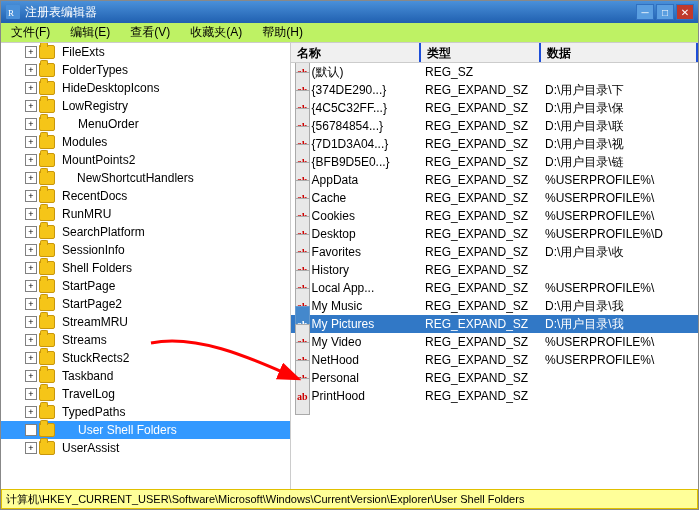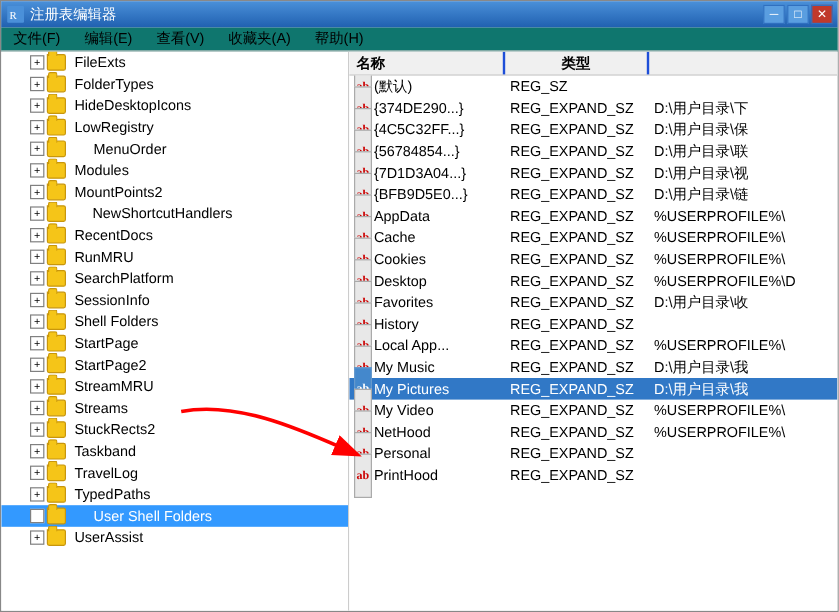--- a/index.html
+++ b/index.html
@@ -46,21 +46,21 @@
       color: white;
       font-size: 10px;
       cursor: pointer;
       display: flex;
       align-items: center;
       justify-content: center;
     }
     .title-btn.close { background: #c0392b; }
     .menu-bar {
       height: 20px;
-      background: #0f766e;
+      background: #bef264;
       display: flex;
       align-items: center;
       padding: 0 4px;
       border-bottom: 1px solid #ccc;
       gap: 8px;
     }
     .menu-item {
       padding: 2px 6px;
       cursor: pointer;
       font-size: 12px;
@@ -137,21 +137,21 @@
       height: 20px;
     }
     .col-header {
       padding: 2px 6px;
       border-right: 2px solid #1d4ed8;
       font-size: 12px;
       font-weight: bold;
       cursor: pointer;
     }
     .col-header.name { width: 130px; }
-    .col-header.type { width: 120px; text-align: center; }
+    .col-header.type { width: 120px; }
     .col-header.data { flex: 1; }
     .right-list {
       flex: 1;
       overflow-y: scroll;
       overflow-x: hidden;
     }
     .list-row {
       display: flex;
       height: 18px;
       align-items: center;
@@ -384,20 +384,21 @@
               <span class="folder-icon"></span>
               <span style="margin-left: 4px;">UserAssist</span>
             </div>
           </div>
       </div>
 
       <div class="right-pane">
         <div class="right-header">
           <div class="col-header name">名称</div>
           <div class="col-header type">类型</div>
+          <div class="col-header data">数据</div>
         </div>
         <div class="right-list">
           <div id="list-container">
               <div class="list-row">
                 <div class="cell name">
                   <span class="reg-icon">ab</span>
                   <span>(默认)</span>
                 </div>
                 <div class="cell type">REG_SZ</div>
               </div>
@@ -552,13 +553,16 @@
     <svg class="red-arrow" width="180" height="80" style="left:140px; top:290px;">
       <defs>
         <marker id="arrowhead" markerWidth="8" markerHeight="8" refX="6" refY="3" orient="auto">
           <polygon points="0 0, 8 3, 0 6" fill="red"></polygon>
         </marker>
       </defs>
       <path d="M 10 10 C 60 0, 120 30, 155 45" stroke="red" stroke-width="3" fill="none" marker-end="url(#arrowhead)"></path>
     </svg>
   </div>
 
+  <div class="status-bar">
+    <span>计算机\HKEY_CURRENT_USER\Software\Microsoft\Windows\CurrentVersion\Explorer\User Shell Folders</span>
+  </div>
 </div>
 
 </body></html>

